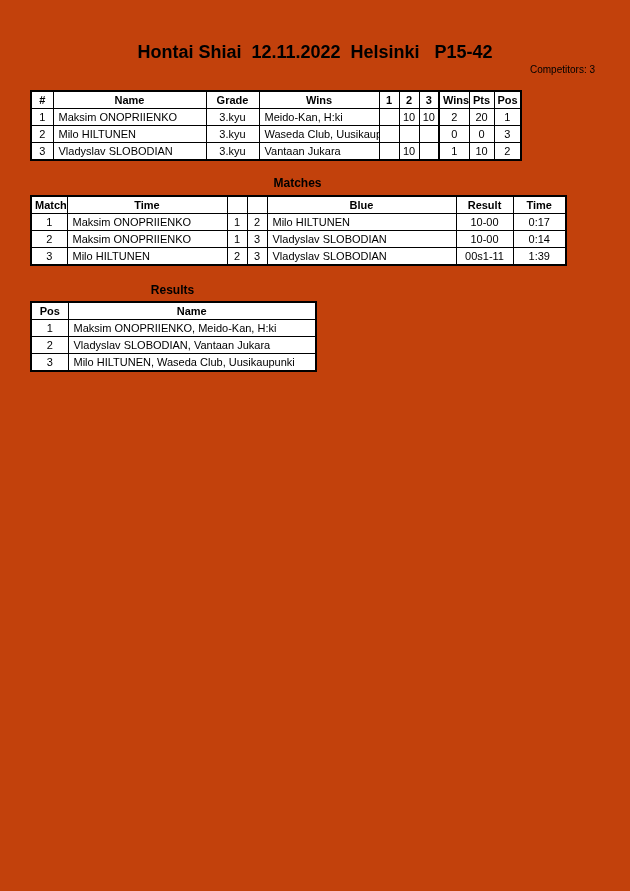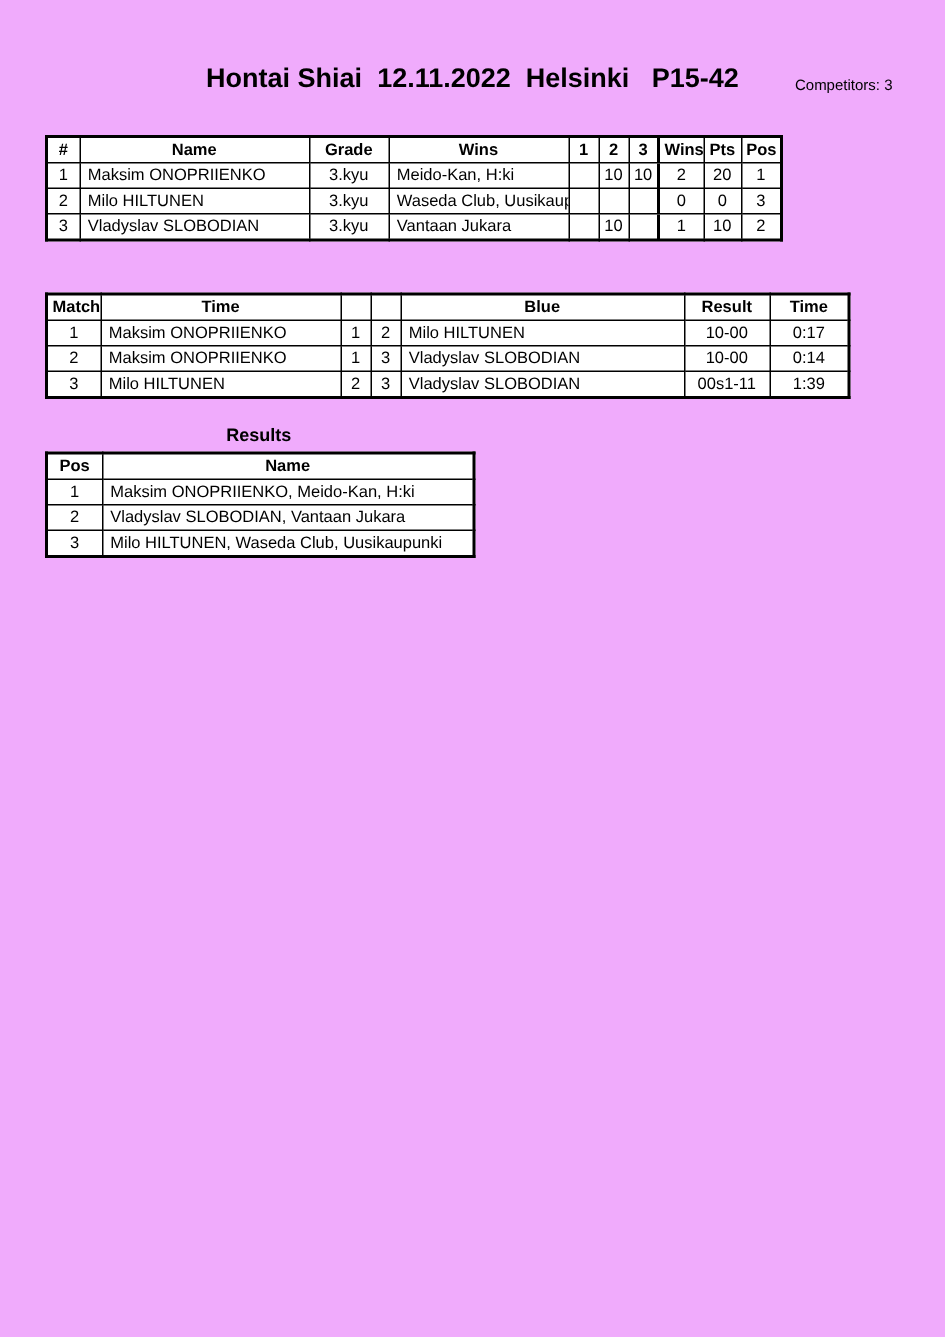--- a/index.html
+++ b/index.html
@@ -5,42 +5,42 @@
   html, body { margin: 0; padding: 0; }
   body {
     width: 630px; height: 891px;
     background: #ffffff;
     font-family: "Liberation Sans", sans-serif;
     color: #000000;
   }
   .page {
     position: relative;
     width: 630px; height: 891px;
-    background: #f0abfc;
+    background: #c2410c;
     overflow: hidden;
   }
   .title {
     position: absolute;
     top: 42px; left: 0; width: 630px;
     text-align: center;
     font-size: 18px;
     font-weight: bold;
     white-space: pre;
   }
   .heading {
     font-size: 12px;
     font-weight: bold;
     text-align: center;
   }
   #competitors-heading { position: absolute; top: 67px;  left: 30px; width: 406px; margin-top: 35px; }
   #matches-heading     { position: absolute; top: 176px; left: 30px; width: 535px; }
   #results-heading     { position: absolute; top: 283px; left: 30px; width: 285px; }
   #competitors-count {
     position: absolute;
-    top: 52px; right: 35px;
+    top: 64px; right: 35px;
     font-size: 10px;
   }
   table {
     position: absolute;
     left: 30px;
     border-collapse: collapse;
     table-layout: fixed;
     background: #ffffff;
     font-size: 11px;
     border: 2px solid #000000;
@@ -139,20 +139,21 @@
           <td></td>
           <td>10</td>
           <td></td>
           <td>1</td>
           <td>10</td>
           <td>2</td>
         </tr>
       </tbody>
   </table>
 
+  <div class="heading" id="matches-heading">Matches</div>
 
   <table id="matches-table">
     <colgroup>
       <col style="width:36px">
         <col style="width:160px">
         <col style="width:20px">
         <col style="width:20px">
       <col style="width:189px">
         <col style="width:57px">
         <col style="width:53px">

